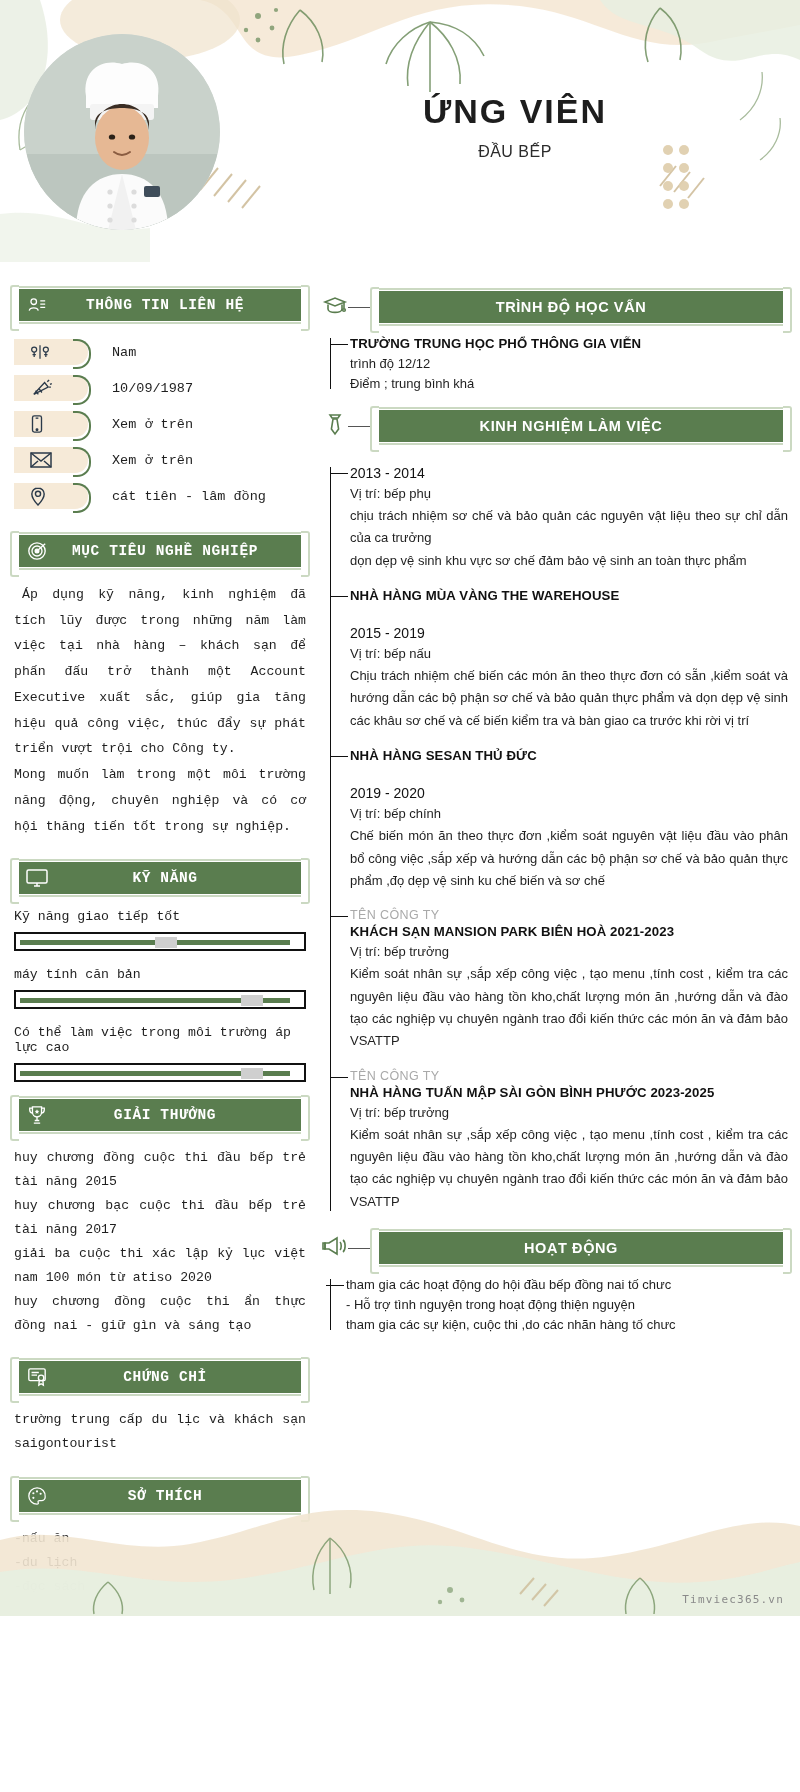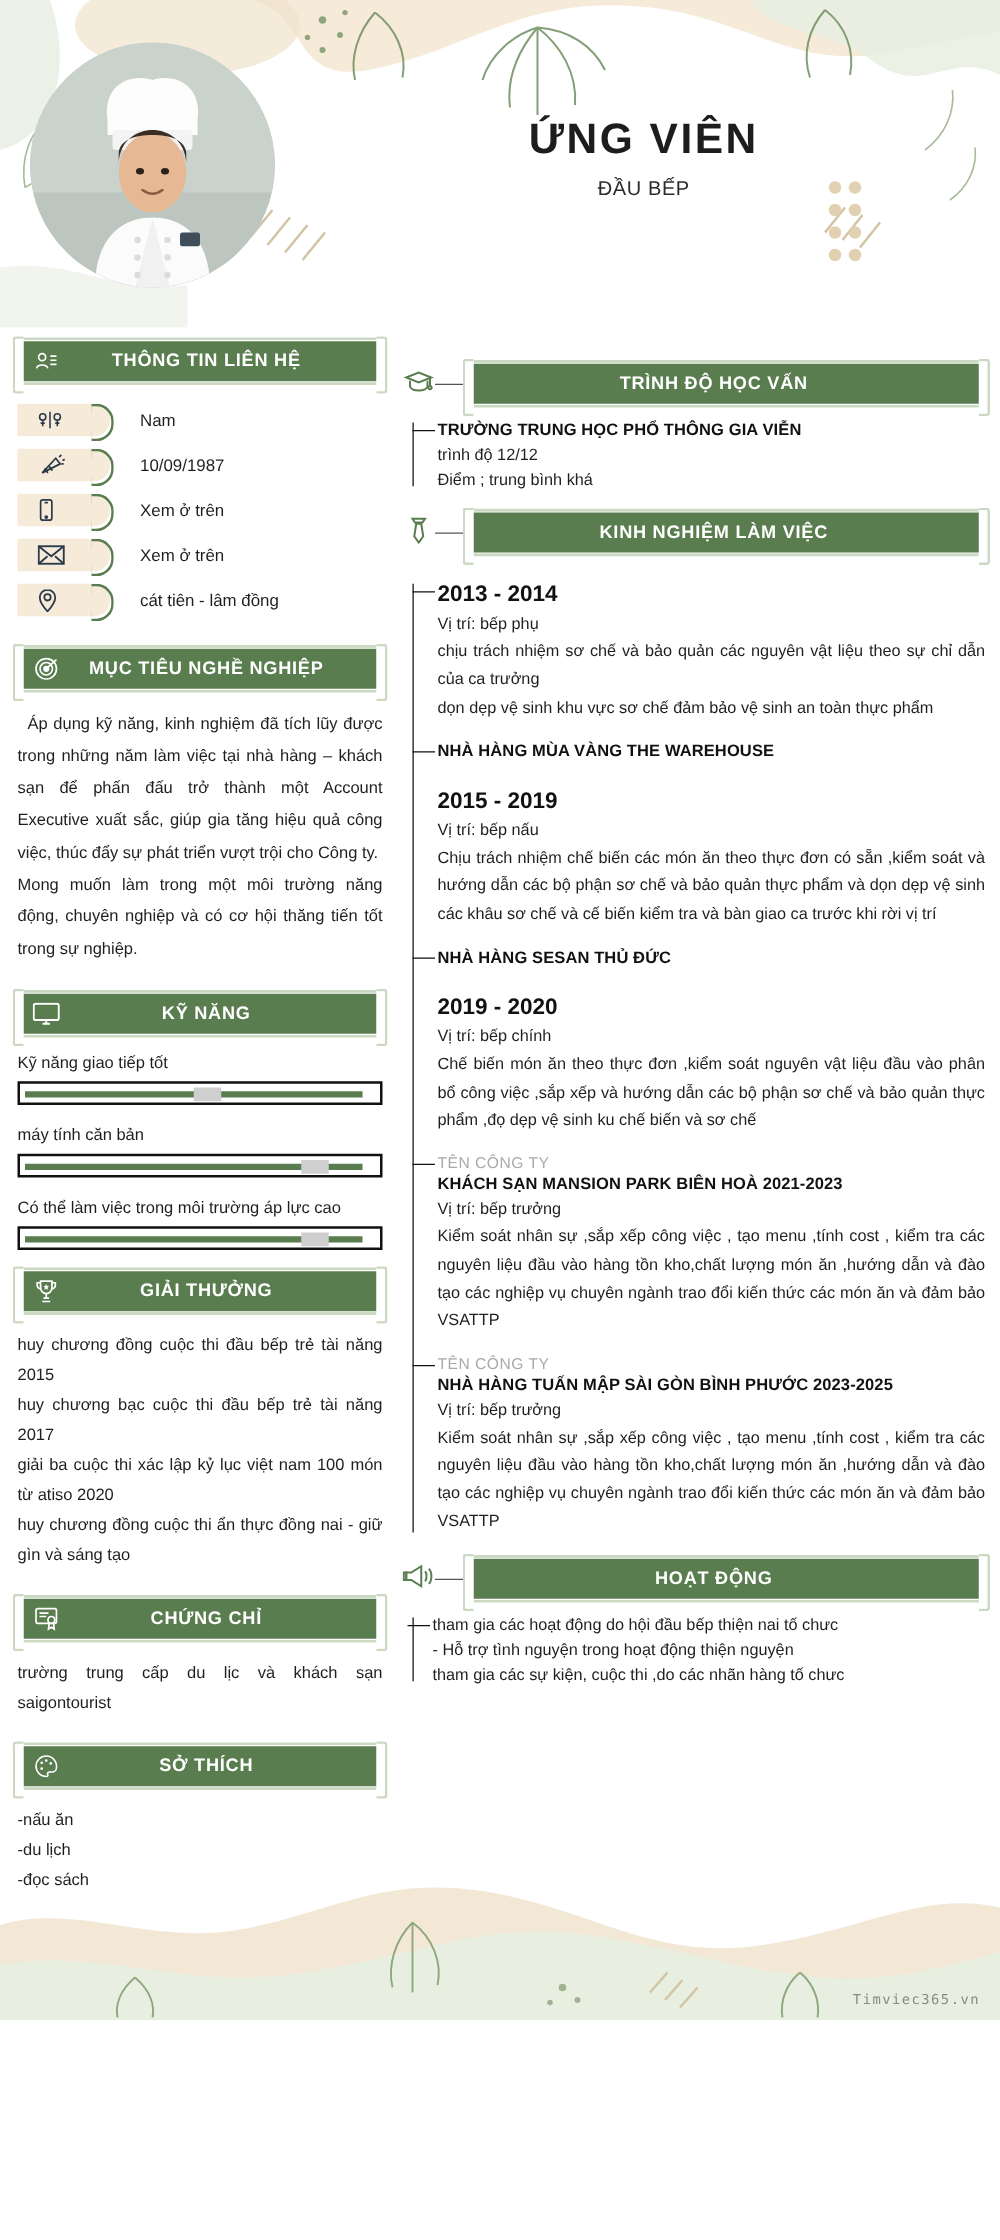--- a/index.html
+++ b/index.html
@@ -23,21 +23,21 @@
   }
   .photo-svg { display: block; width: 196px; height: 196px; }
 
   .name-block { position: absolute; left: 300px; top: 92px; width: 430px; text-align: center; }
   .cv-name {
     font-size: 34px; font-weight: bold; letter-spacing: 2px; color: #1d1d1d;
   }
   .cv-role { margin-top: 12px; font-size: 16px; color: #2b2b2b; letter-spacing: .5px; }
 
   
-  .col-left { position: absolute; left: 14px; top: 272px; width: 292px; }
+  .col-left { position: absolute; left: 14px; top: 288px; width: 292px; font-family: Liberation Mono, monospace; }
   .col-right { position: absolute; left: 322px; top: 286px; width: 466px; }
 
   
   .banner {
     position: relative; height: 34px; background: #5a7d4f;
     display: flex; align-items: center;
     border: 1px solid #fff;
     outline: 2px solid #cbd9c2;
     margin-bottom: 14px;
   }
@@ -103,21 +103,21 @@
   
   .timeline { position: relative; padding-left: 28px; }
   .timeline::before {
     content: ""; position: absolute; left: 8px; top: 2px; bottom: 2px; width: 1px; background: #111;
   }
   .entry { position: relative; margin-bottom: 16px; }
   .entry::before {
     content: ""; position: absolute; left: -20px; top: 8px; width: 18px; height: 1px; background: #111;
   }
   .entry-company { font-size: 13.2px; font-weight: bold; color: #111; letter-spacing: .1px; }
-  .entry-years { font-size: 18px; font-weight: bold; color: #111; margin-top: 22px; }
+  .entry-years { font-size: 14px; font-weight: normal; color: #111; margin-top: 22px; }
   .entry-role { font-size: 13px; color: #1f1f1f; margin-top: 5px; }
   .entry-desc { font-size: 13px; line-height: 1.72; color: #1f1f1f; margin-top: 4px; text-align: justify; }
   .entry-placeholder { font-size: 12.5px; color: #a9a9a9; letter-spacing: .4px; margin-bottom: 2px; }
 
   .edu-line { font-size: 13px; color: #1f1f1f; margin-top: 5px; }
 
   
   .credit {
     position: absolute; right: 16px; bottom: 10px; font-size: 11px;
     color: #8a8a8a; letter-spacing: 1.2px; font-family: "DejaVu Sans Mono", monospace;
@@ -480,21 +480,21 @@
         </svg>
       </span>
       <span class="connector"></span>
       <div class="banner right">
         <span class="b-title">HOẠT ĐỘNG</span>
       </div>
     </div>
 
     <div class="timeline" style="padding-left:24px">
       <div class="entry" style="margin-bottom:0">
-        <div class="entry-role" style="margin-top:0">tham gia các hoạt động do hội đầu bếp thiện nai tố chưc</div>
+        <div class="entry-role" style="margin-top:0">tham gia các hoạt động do hội đầu bếp đồng nai tố chưc</div>
         <div class="entry-role">- Hỗ trợ tình nguyện trong hoạt động thiện nguyện</div>
         <div class="entry-role">tham gia các sự kiện, cuộc thi ,do các nhãn hàng tố chưc</div>
       </div>
     </div>
   </div>
 
   <div class="ftr-band">
     <svg width="800" height="130" viewBox="0 0 800 130" xmlns="http://www.w3.org/2000/svg">
       <path d="M0 54 C60 36 120 70 190 58 C260 46 300 16 380 26 C470 38 520 84 610 70 C690 58 740 26 800 40 L800 130 L0 130 Z" fill="#f2e6d2" opacity="0.9"></path>
       <path d="M0 86 C80 72 140 104 230 94 C330 82 380 50 470 62 C560 74 630 106 720 94 C760 88 780 80 800 76 L800 130 L0 130 Z" fill="#e7efe1" opacity="0.9"></path>

